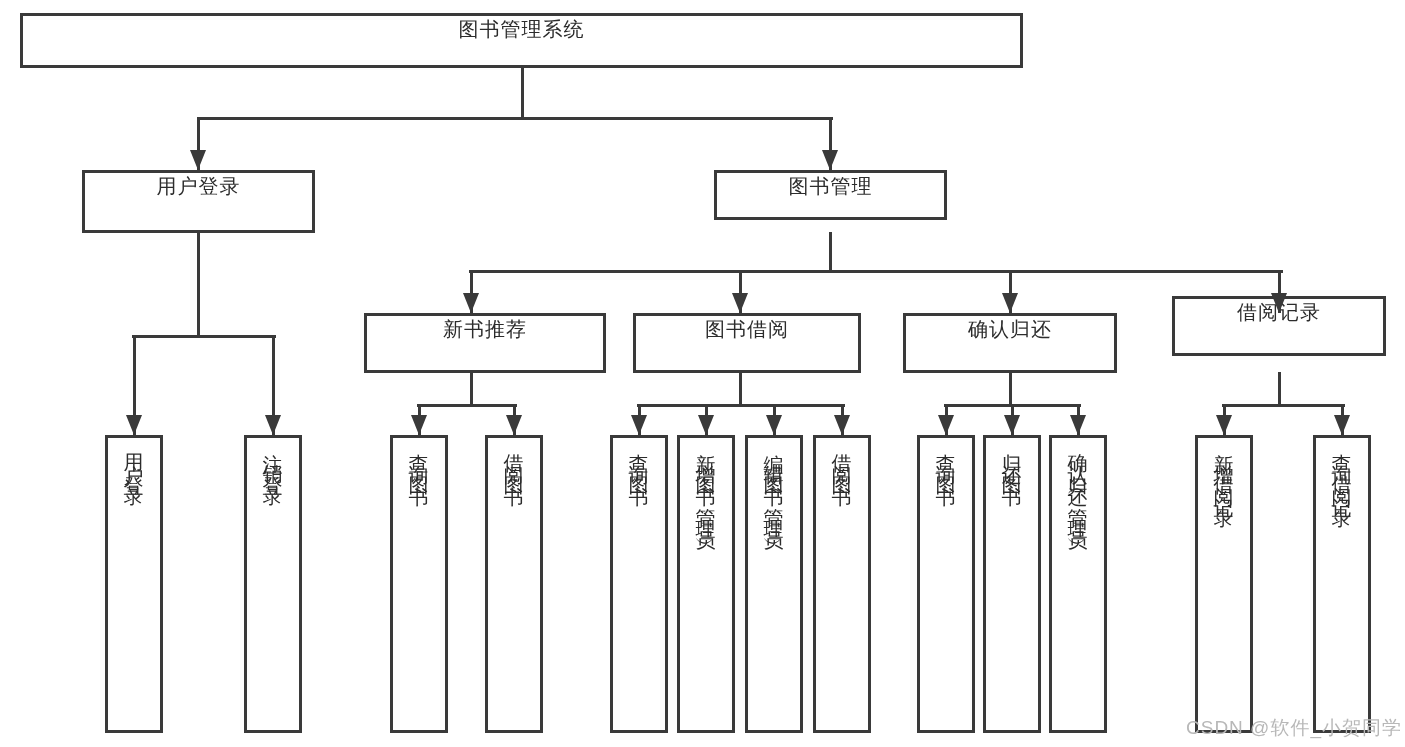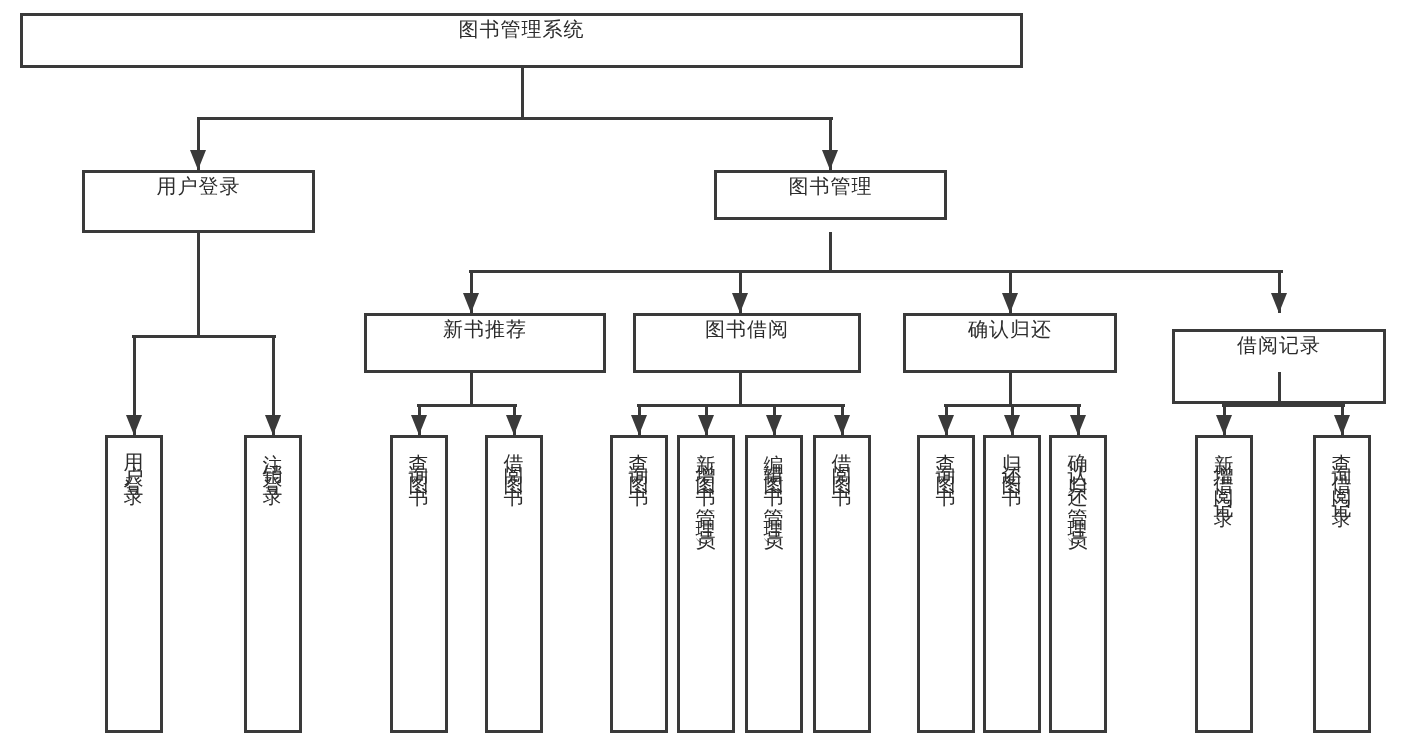--- a/index.html
+++ b/index.html
@@ -75,21 +75,21 @@
 
   <div class="box hbox" style="left:364px;top:313px;width:242px;height:60px">
     <span>新书推荐</span>
   </div>
   <div class="box hbox" style="left:633px;top:313px;width:228px;height:60px">
     <span>图书借阅</span>
   </div>
   <div class="box hbox" style="left:903px;top:313px;width:214px;height:60px">
     <span>确认归还</span>
   </div>
-  <div class="box hbox" style="left:1172px;top:329px;width:214px;height:75px">
+  <div class="box hbox" style="left:1172px;top:296px;width:214px;height:60px">
     <span>借阅记录</span>
   </div>
 
   <div class="box vbox" style="left:105px;top:435px;width:58px;height:298px">
     <span>用户登录</span>
   </div>
   <div class="box vbox" style="left:244px;top:435px;width:58px;height:298px">
     <span>注销登录</span>
   </div>
   <div class="box vbox" style="left:390px;top:435px;width:58px;height:298px">
@@ -175,14 +175,15 @@
   <div class="ah" style="left:631px;top:415px"></div>
   <div class="ah" style="left:698px;top:415px"></div>
   <div class="ah" style="left:766px;top:415px"></div>
   <div class="ah" style="left:834px;top:415px"></div>
   <div class="ah" style="left:938px;top:415px"></div>
   <div class="ah" style="left:1004px;top:415px"></div>
   <div class="ah" style="left:1070px;top:415px"></div>
   <div class="ah" style="left:1216px;top:415px"></div>
   <div class="ah" style="left:1334px;top:415px"></div>
 
+  <div class="watermark">CSDN @软件_小贺同学</div>
 
 </div>
 
 </body></html>

